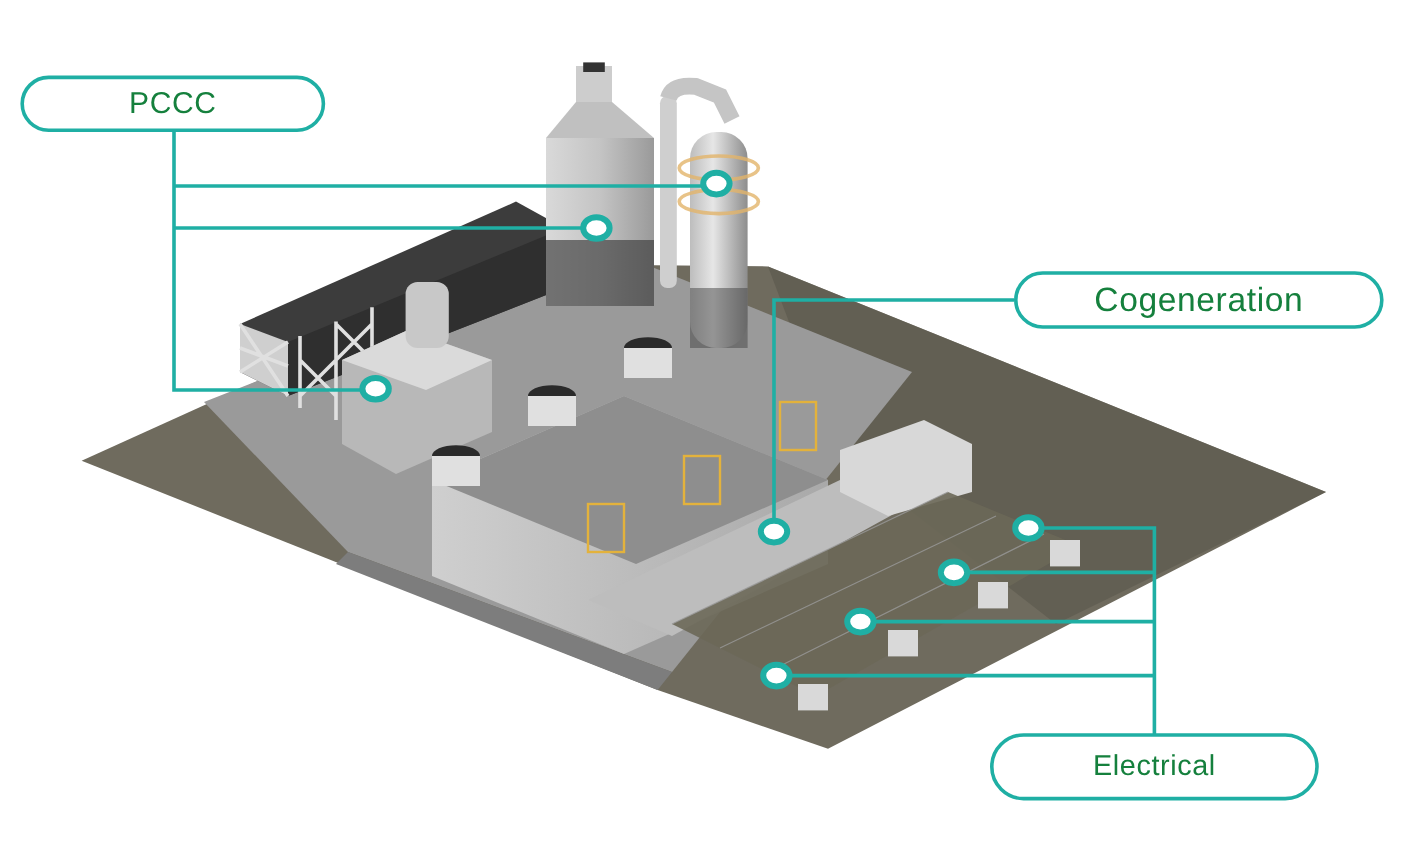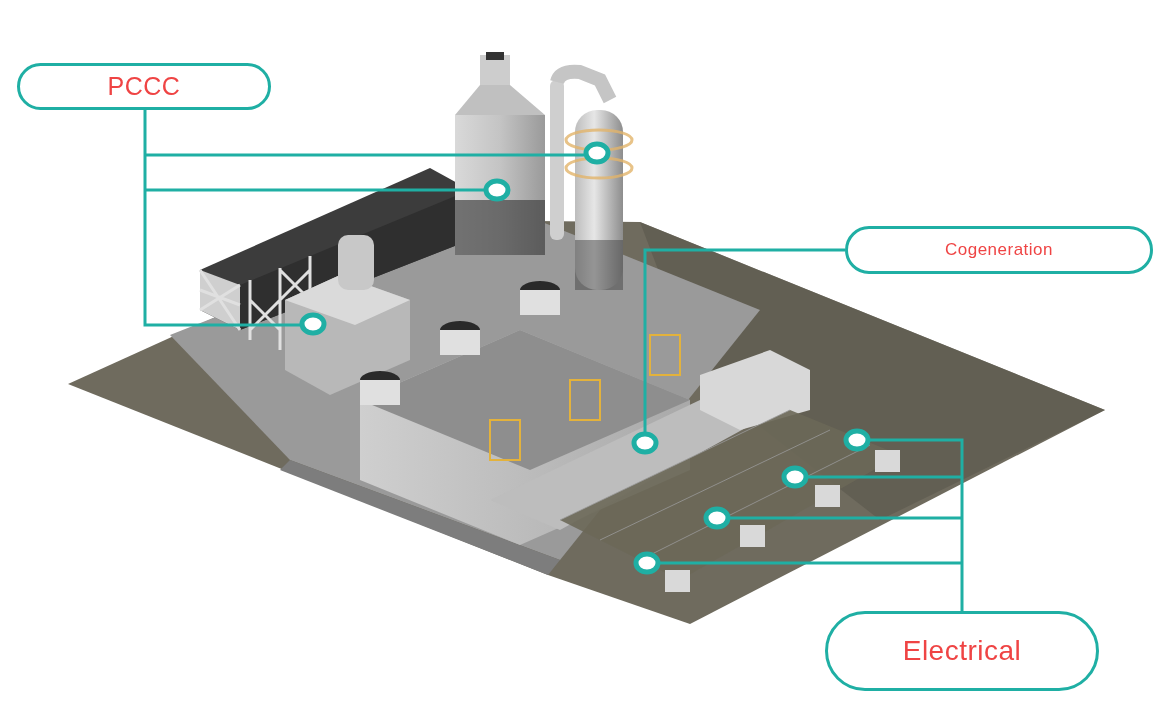--- a/index.html
+++ b/index.html
@@ -2,25 +2,25 @@
 <html><head>
 <meta charset="utf-8">
 <style>
   html, body { margin: 0; padding: 0; background: #ffffff; }
   body { width: 1172px; height: 711px; position: relative; overflow: hidden; font-family: "Liberation Sans", sans-serif; }
   #scene { position: absolute; left: 0; top: 0; width: 1172px; height: 711px; }
   .pill {
     position: absolute; box-sizing: border-box;
     border: 3px solid #1fafa4; border-radius: 40px; background: #ffffff;
     display: flex; align-items: center; justify-content: center; text-align: center;
-    color: #ef4444; font-family: "Liberation Sans", sans-serif; letter-spacing: 0.5px;
+    color: #15803d; font-family: "Liberation Sans", sans-serif; letter-spacing: 0.5px;
   }
   #pill-pccc { left: 17px; top: 63px; width: 254px; height: 47px; font-size: 25px; }
-  #pill-cogen { left: 845px; top: 226px; width: 308px; height: 48px; font-size: 17px; }
-  #pill-elec { left: 825px; top: 611px; width: 274px; height: 80px; font-size: 28px; line-height: 30px; flex-direction: column; }
+  #pill-cogen { left: 845px; top: 226px; width: 308px; height: 48px; font-size: 28px; }
+  #pill-elec { left: 825px; top: 611px; width: 274px; height: 56px; font-size: 24px; line-height: 30px; flex-direction: column; }
   .dot { fill: #ffffff; stroke: #1fafa4; stroke-width: 5; }
   .lead { stroke: #1fafa4; stroke-width: 3; fill: none; }
 </style>
 </head>
 <body>
 
 <svg id="scene" viewBox="0 0 1172 711" xmlns="http://www.w3.org/2000/svg">
   <defs>
     <linearGradient id="gTower" x1="0" x2="1">
       <stop offset="0" stop-color="#d9d9d9"></stop>

